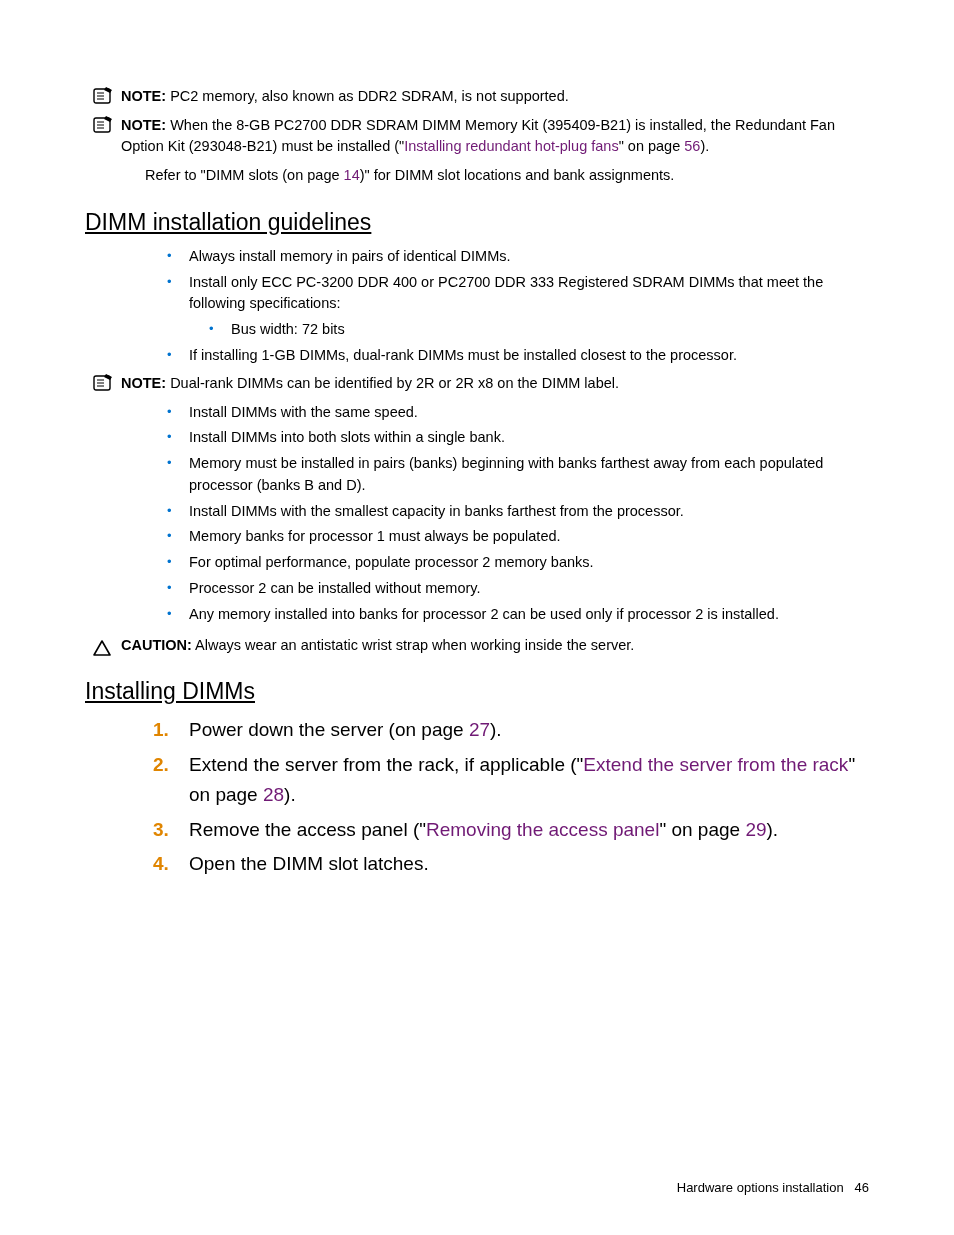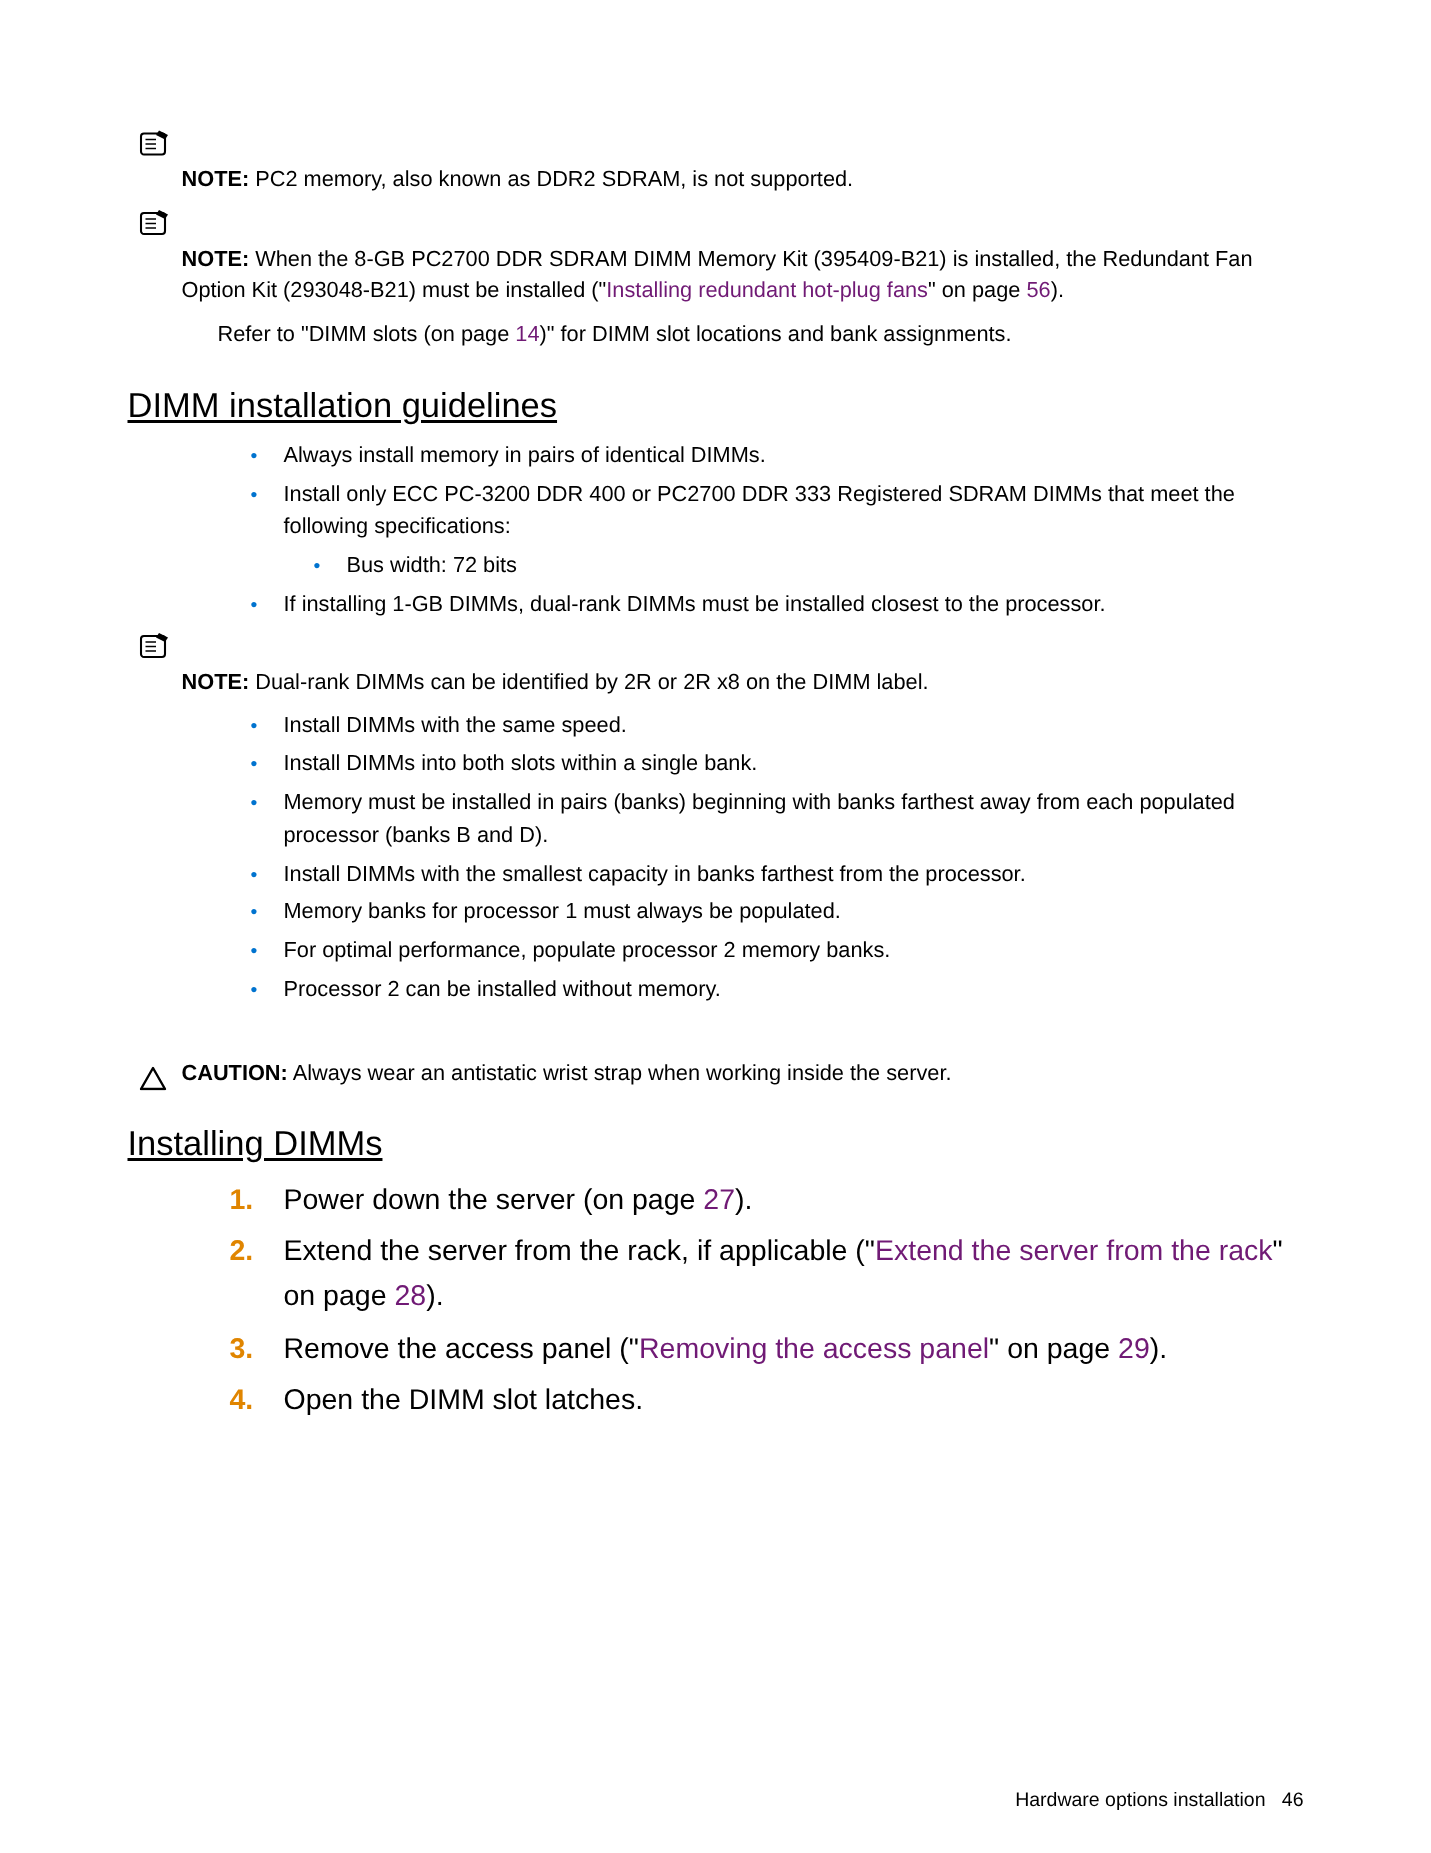--- a/index.html
+++ b/index.html
@@ -33,21 +33,20 @@
   .caution-icon {
     flex: none;
     width: 18px;
     height: 16px;
     margin-right: 10px;
     margin-top: 1px;
   }
   .note-body {
     font-size: 14.5px;
     line-height: 1.45;
-    margin-top: 24px;
   }
   .note-label {
     font-weight: bold;
   }
   .para {
     font-size: 14.5px;
     line-height: 1.5;
     margin: 6px 0 6px 60px;
   }
   .para-wide {
@@ -105,21 +104,21 @@
   ol.steps > li::before {
     content: counter(step) ".";
     position: absolute;
     left: 0;
     top: 0;
     color: #e08500;
     font-weight: bold;
   }
   .footer {
     position: absolute;
-    bottom: 28px;
+    bottom: 40px;
     right: 85px;
     font-size: 13px;
   }
   .indented-note {
     margin-left: 44px;
   }
 </style>
 </head>
 <body>
 
@@ -189,20 +188,21 @@
   </div>
 
   <ul class="bullets">
     <li>Install DIMMs with the same speed.</li>
     <li>Install DIMMs into both slots within a single bank.</li>
     <li>Memory must be installed in pairs (banks) beginning with banks farthest away from each populated processor (banks B and D).</li>
     <li>Install DIMMs with the smallest capacity in banks farthest from the processor.</li>
     <li>Memory banks for processor 1 must always be populated.</li>
     <li>For optimal performance, populate processor 2 memory banks.</li>
     <li>Processor 2 can be installed without memory.</li>
+    <li>Any memory installed into banks for processor 2 can be used only if processor 2 is installed.</li>
   </ul>
 
   <div class="note-row" style="margin-top:10px;align-items:flex-end;">
     <span class="caution-icon">
       <svg viewBox="0 0 18 16">
           <path d="M9 1 L17 15 L1 15 Z" fill="none" stroke="#000" stroke-width="1.6" stroke-linejoin="round"></path>
         </svg>
     </span>
     <div class="note-body">
       <span class="note-label">CAUTION:</span><span>  Always wear an antistatic wrist strap when working inside the server.</span>

